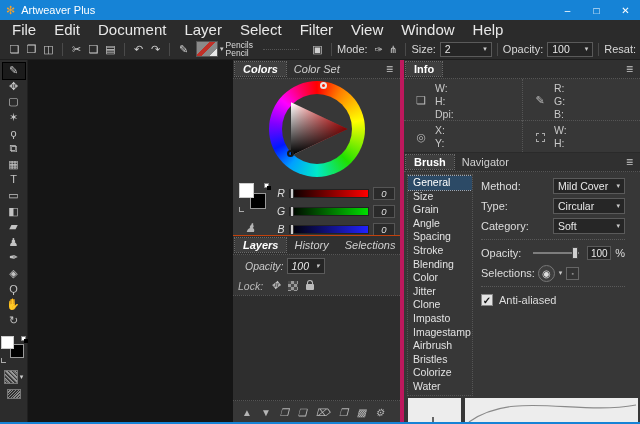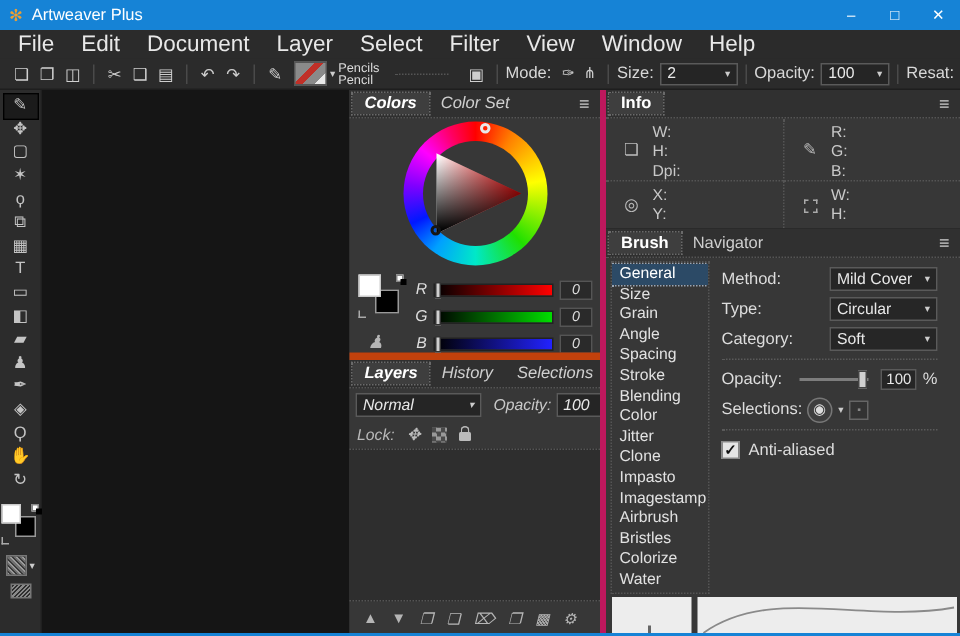--- a/index.html
+++ b/index.html
@@ -93,21 +93,21 @@
   .slider-row { display:flex; align-items:center; height:18px; }
   .sl-label { width:12px; font-size:10.5px; color:#ddd; text-align:center; flex:none; }
   .sl-track { position:relative; width:80px; height:9px; border:1px solid #222; margin:0 4px 0 2px; flex:none; }
   .sl-track.r { background:linear-gradient(to right,#000,#f00); }
   .sl-track.g { background:linear-gradient(to right,#000,#0d0); }
   .sl-track.b { background:linear-gradient(to right,#000,#22f); }
   .sl-handle { position:absolute; left:0; top:-2px; width:4px; height:11px; background:#cfcfcf; border:1px solid #333; }
   .sl-value { width:22px; height:13px; background:#2a2a2a; border:1px solid #555; font-size:9.5px; color:#ddd; text-align:center; line-height:12px; flex:none; }
 
   
-  .layers-panel { flex:1; background:#373737; display:flex; flex-direction:column; border-top:5px solid #c2410c; }
+  .layers-panel { flex:1; background:#373737; display:flex; flex-direction:column; border-top:1px solid #c2410c; }
   .blend-row { display:flex; align-items:center; padding:3px 4px 2px; font-size:10.5px; color:#c9c9c9; }
   .combo.blend { width:84px; height:16px; }
   .blend-row .op-label { margin-left:8px; margin-right:3px; }
   .combo.layer-op { width:38px; height:16px; }
   .lock-row { display:flex; align-items:center; gap:8px; padding:3px 5px; font-size:10.5px; color:#b9b9b9; }
   .lock-move { font-size:11px; color:#bbb; }
   .lock-checker { width:10px; height:10px; background:repeating-conic-gradient(#999 0 25%,#4a4a4a 0 50%); background-size:6px 6px; }
   .mini-lock { position:relative; width:8px; height:6px; background:#bbb; border-radius:1px; margin-top:3px; }
   .mini-lock::before { content:""; position:absolute; top:-4px; left:1px; width:4px; height:4px; border:1.5px solid #bbb; border-bottom:none; border-radius:3px 3px 0 0; }
   .layers-list { flex:1; background:#2e2e2e; border-top:1px dotted #555; border-bottom:1px dotted #555; }
@@ -306,24 +306,20 @@
       </div>
 
       <div class="layers-panel">
         <div class="panel-tabs">
           <span class="tab active">Layers</span>
           <span class="tab">History</span>
           <span class="tab">Selections</span>
           <span class="hamburger">≡</span>
         </div>
         <div class="blend-row">
-          <div class="combo blend">
-            <span>Normal</span>
-            <span class="caret">▾</span>
-          </div>
           <span class="op-label">Opacity:</span>
           <div class="combo layer-op">
             <span>100</span>
             <span class="caret">▾</span>
           </div>
         </div>
         <div class="lock-row">
           <span>Lock:</span>
           <span class="lock-move">✥</span>
           <span class="lock-checker"></span>

